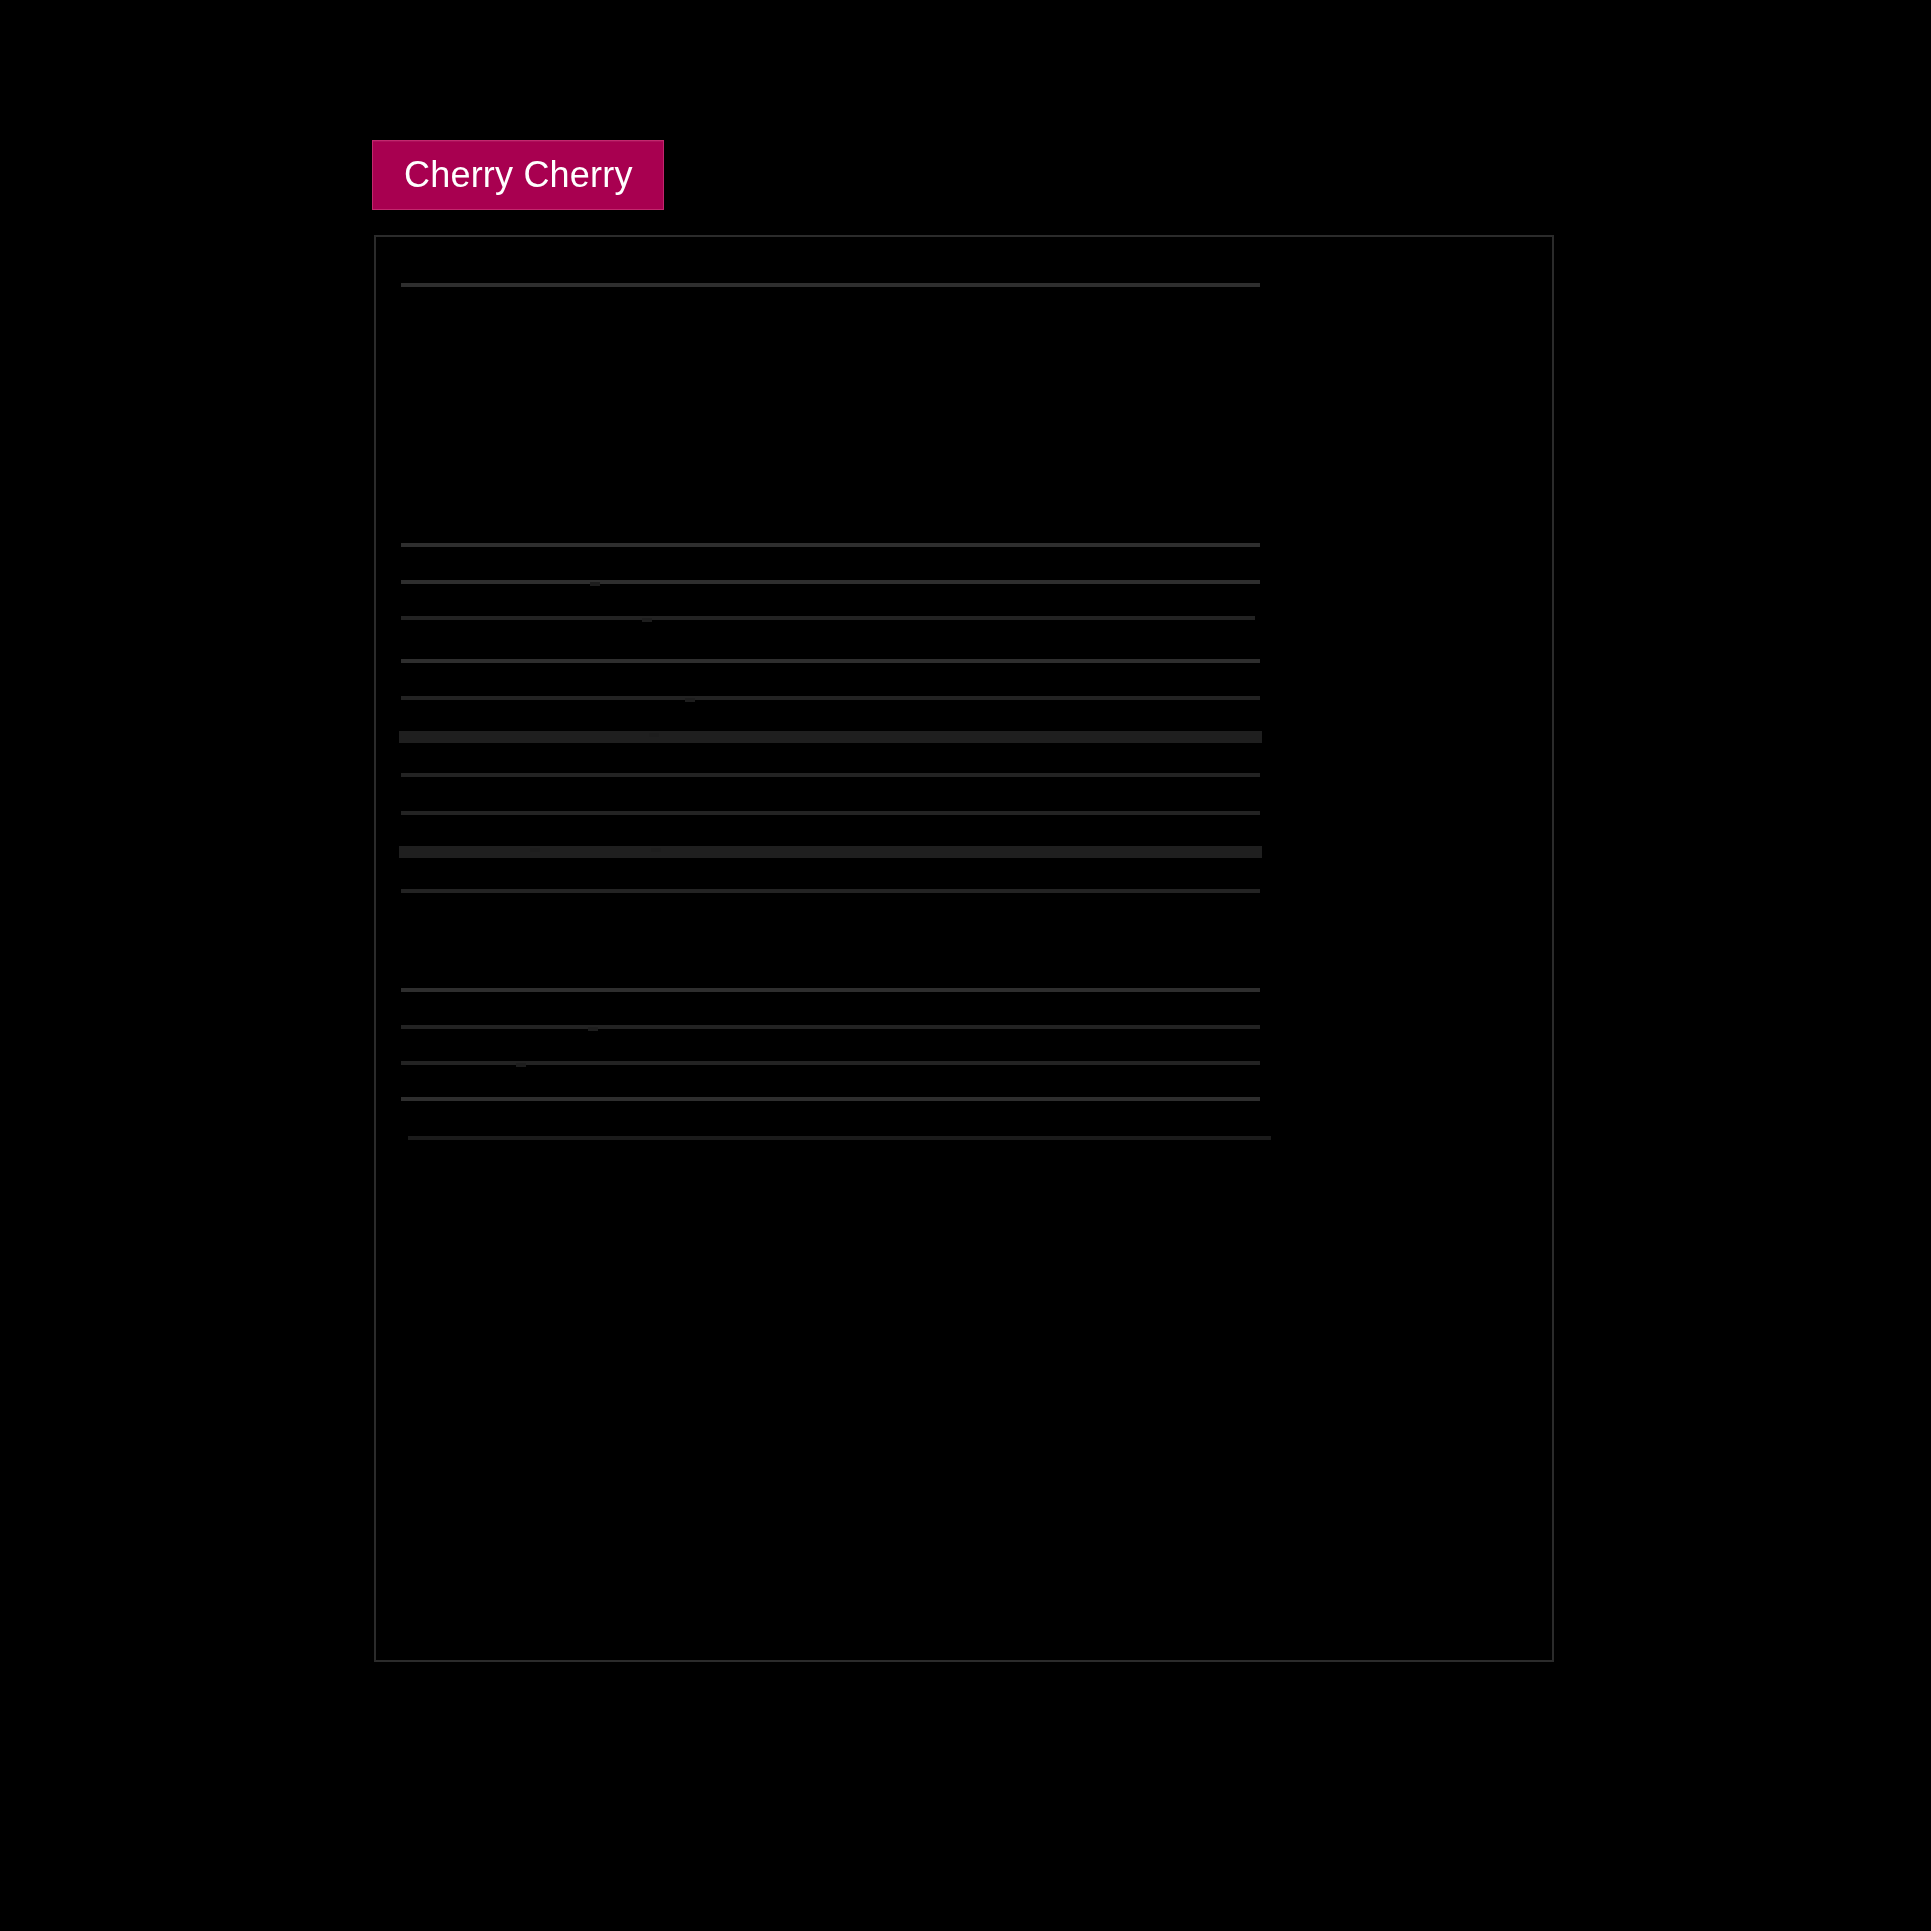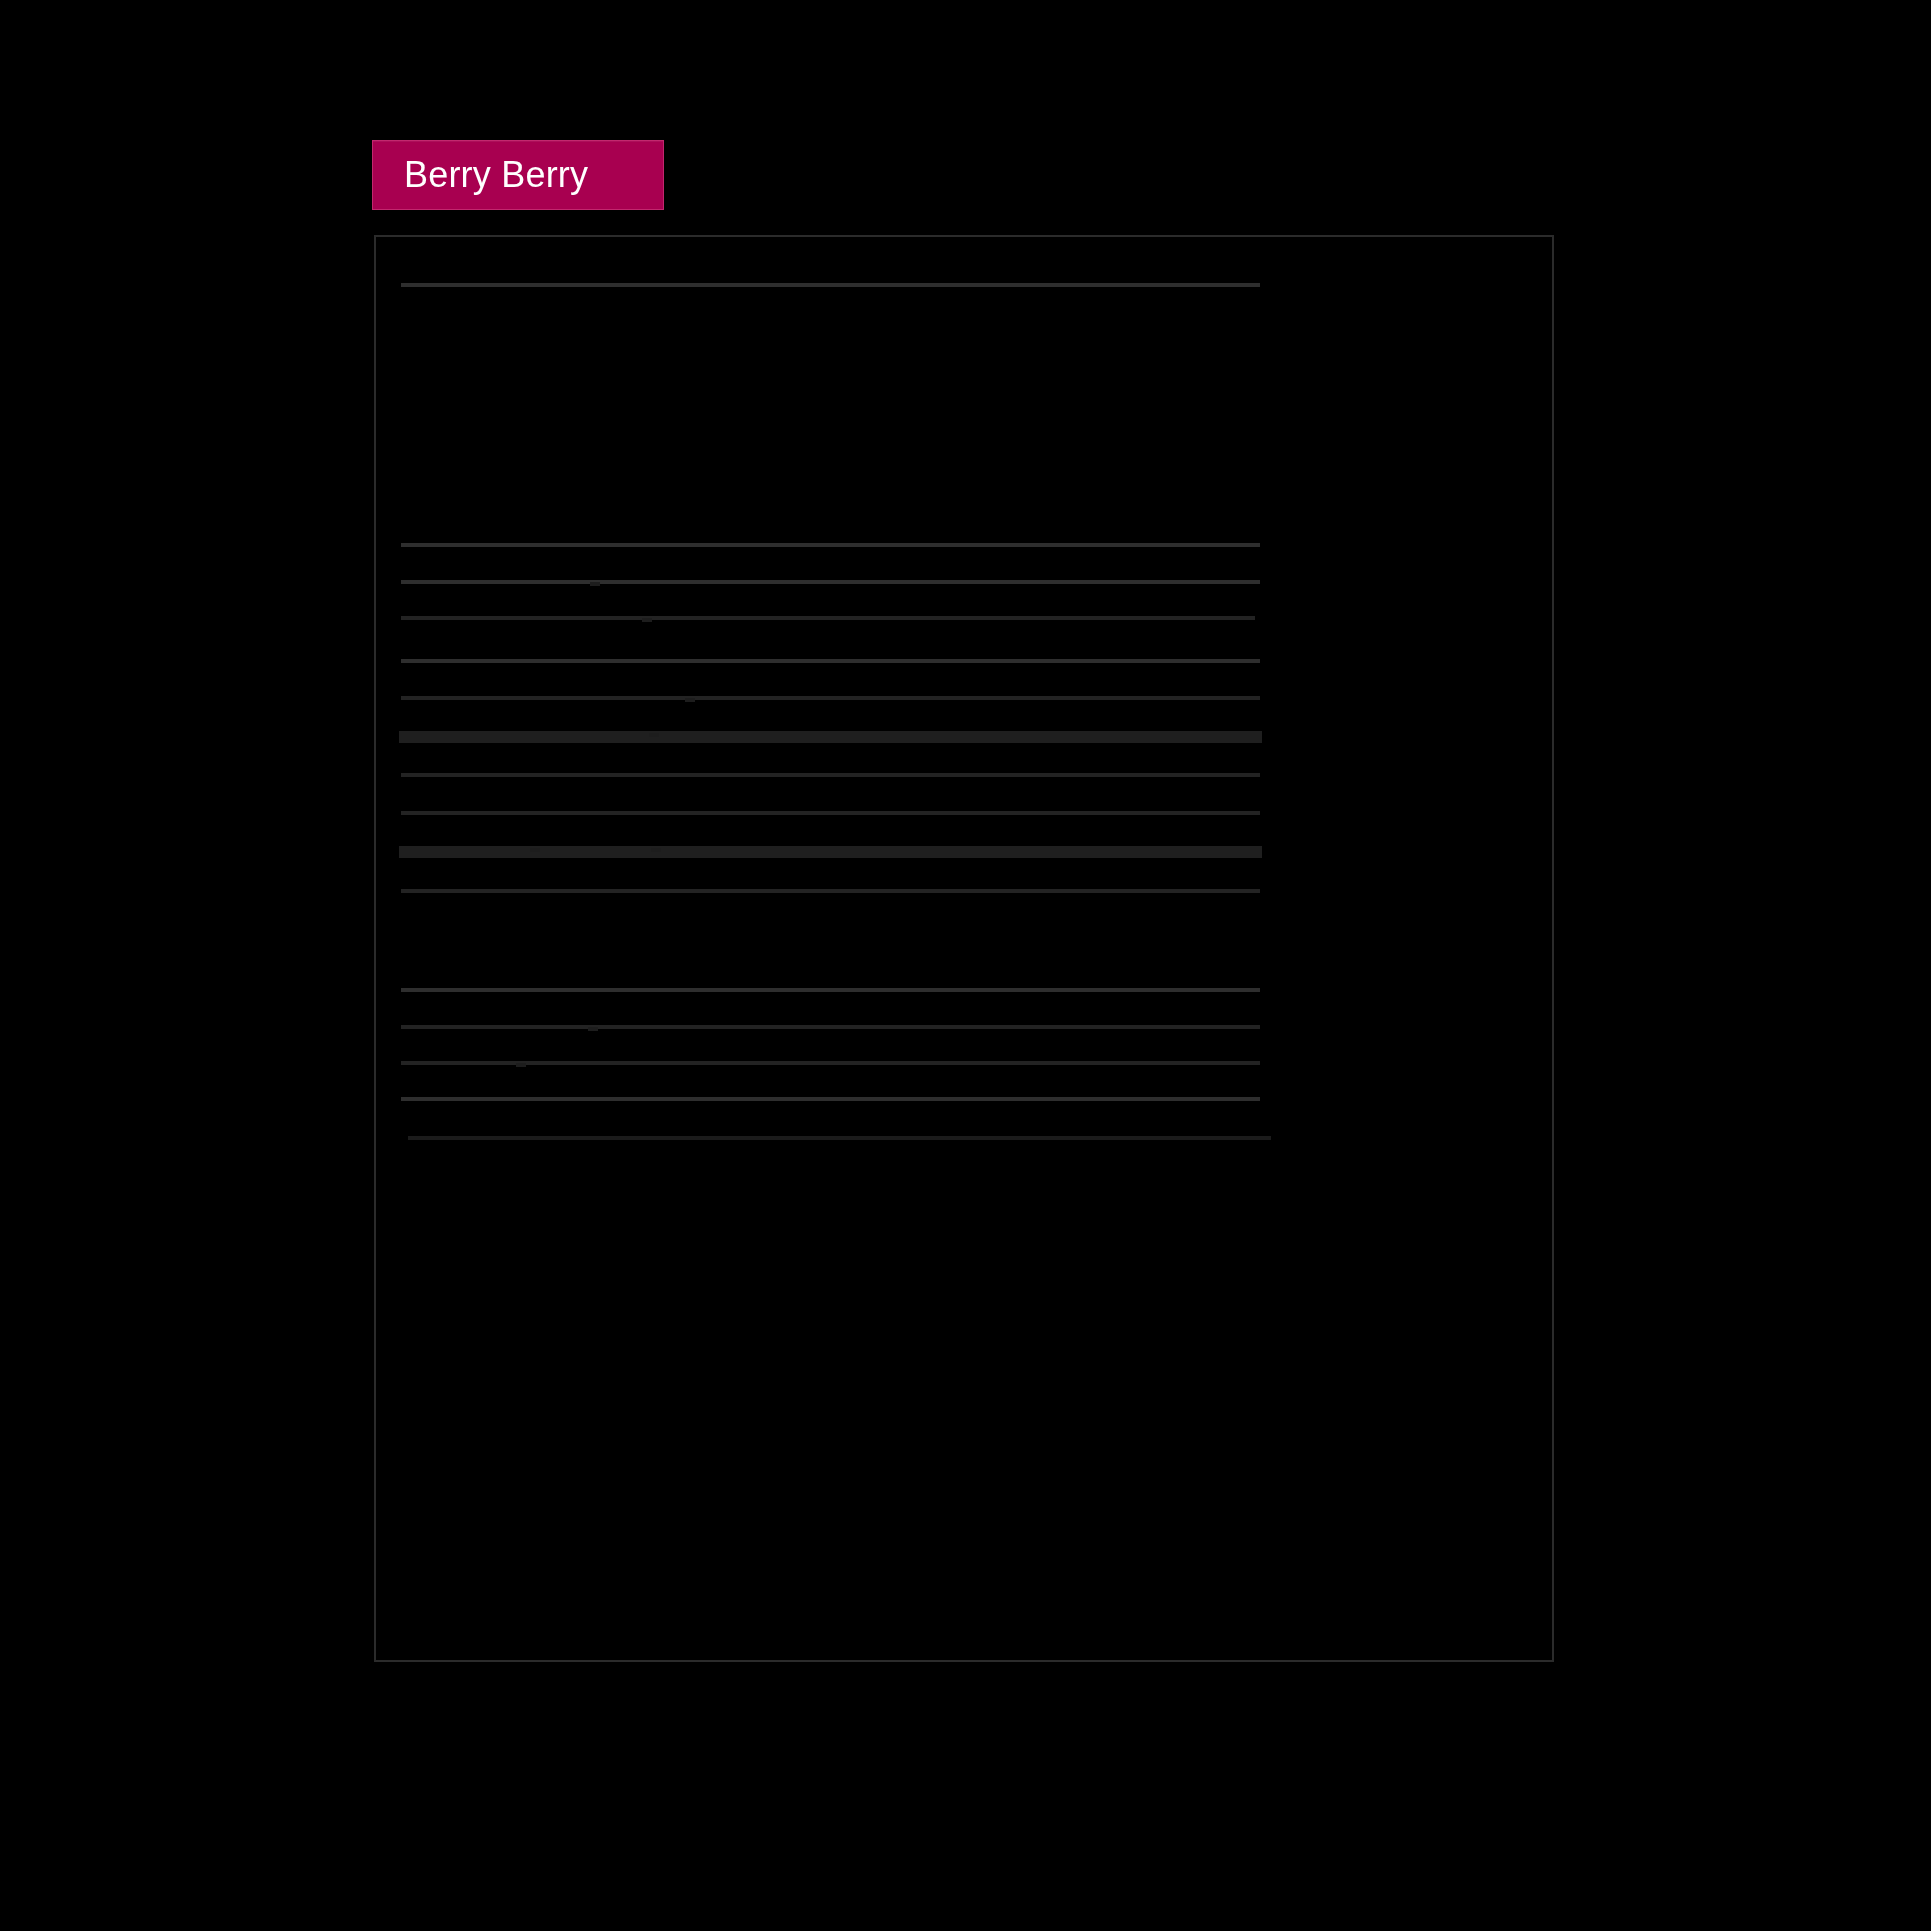--- a/index.html
+++ b/index.html
@@ -88,21 +88,21 @@
     overflow: hidden;
     opacity: 0;
   }
 </style>
 </head>
 <body>
 
 <div id="root">
 
   <div class="tab-chip">
-    <span class="tab-chip-label">Berry Berry</span>
+    <span class="tab-chip-label">Cherry Cherry</span>
   </div>
 
   <div class="panel">
     <div class="panel-inner" id="panel-inner">
         <div class="rule bright" style="left: 25px; top: 46px; width: 859px;">
           <span class="hidden-text"></span>
         </div>
         <div class="rule bright" style="left: 25px; top: 306px; width: 859px;">
           <span class="hidden-text"></span>
         </div>

